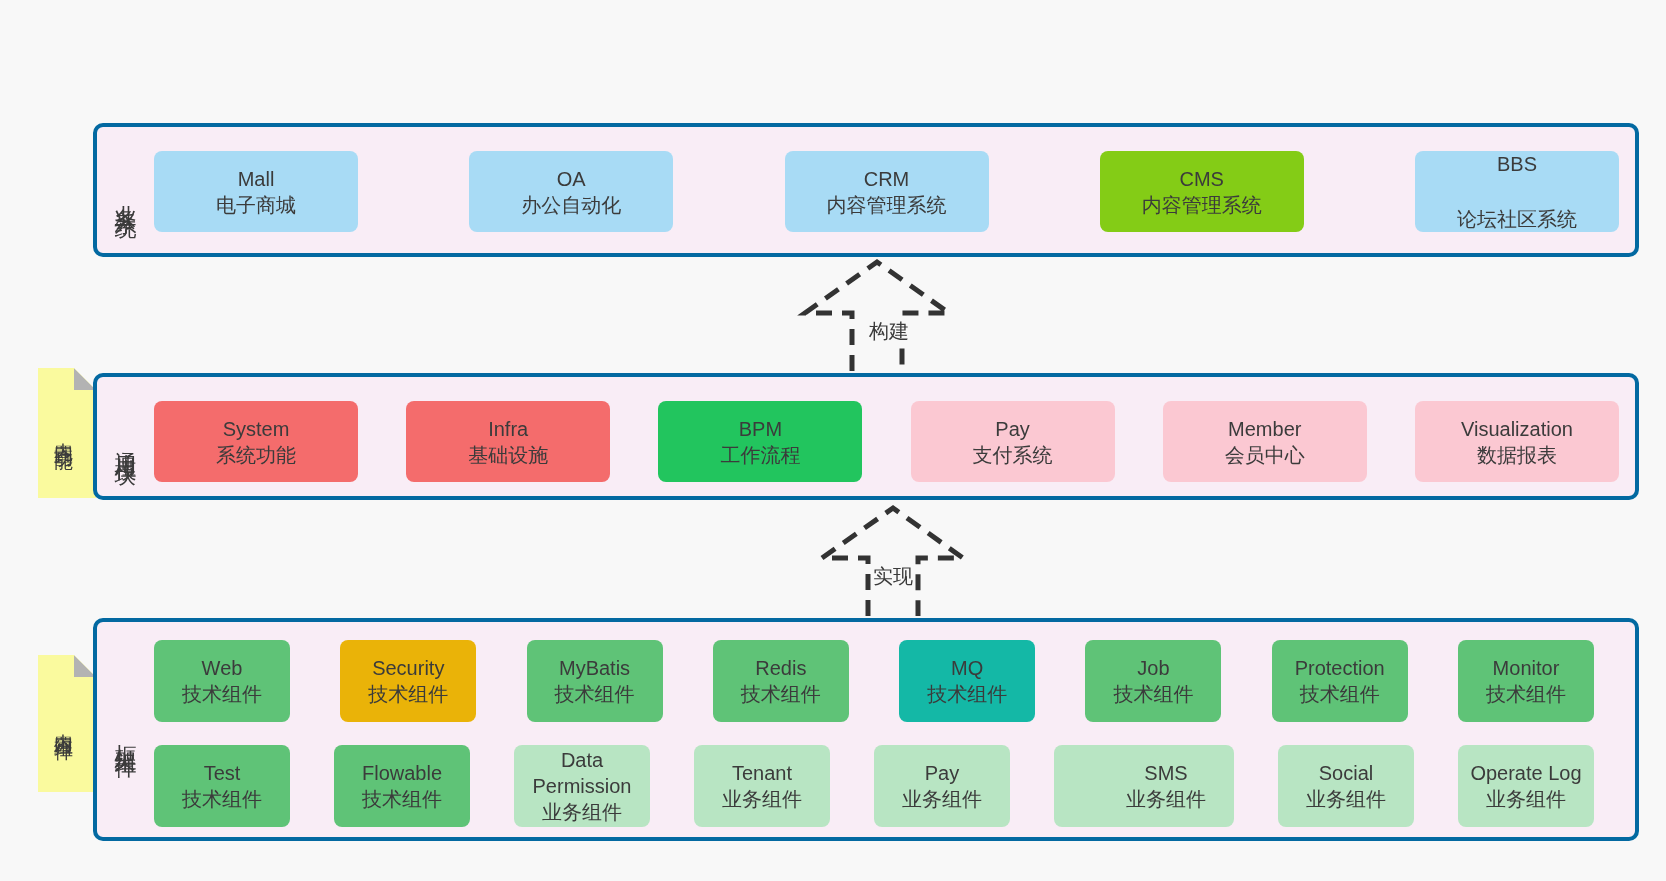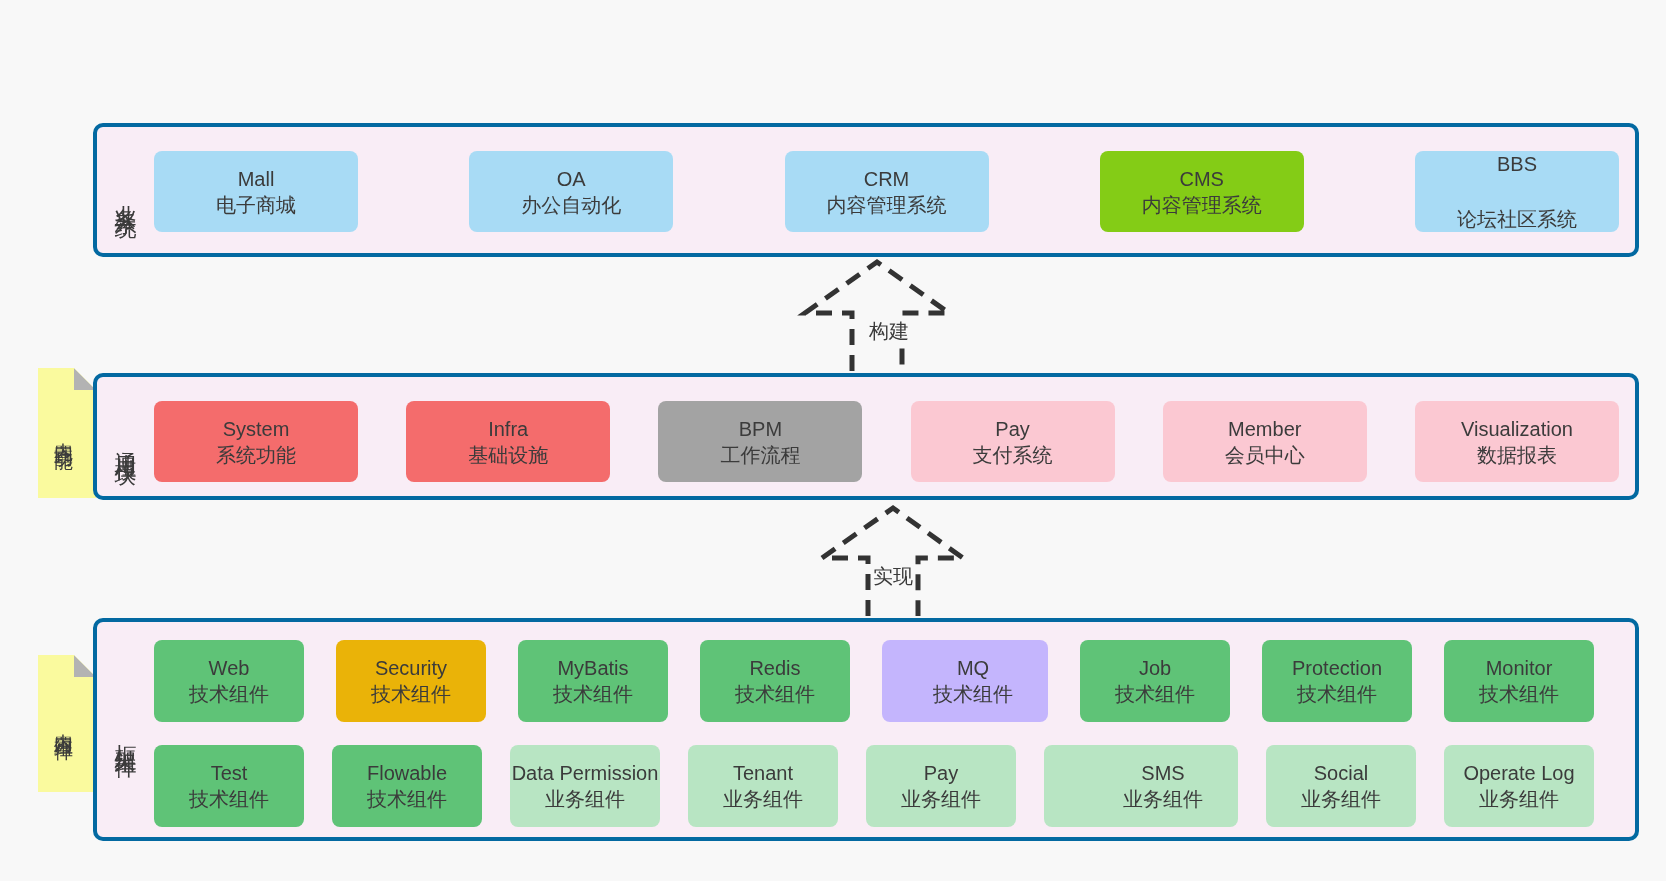--- a/index.html
+++ b/index.html
@@ -29,21 +29,21 @@
   .content{flex:1;display:flex;flex-direction:column;row-gap:23px;}
   .row{display:flex;justify-content:space-between;}
   .row6{padding-right:16px;}
   .row8{padding-right:41px;}
   .box{
     border-radius:8px;display:flex;flex-direction:column;
     align-items:center;justify-content:center;text-align:center;
     font-size:20px;line-height:26px;color:#3b3b3b;
   }
   .w6{width:204px;height:81px;}
-  .w8{width:150px;height:82px;}
+  .w8{width:136px;height:82px;}
   .note{
     position:absolute;left:38px;width:58px;background:#fafa9e;z-index:1;
     clip-path:polygon(0 0, calc(100% - 22px) 0, 100% 22px, 100% 100%, 0 100%);
     display:flex;align-items:center;justify-content:center;
   }
   .note1{top:368px;height:130px;}
   .note2{top:655px;height:137px;}
   .note .fold{
     position:absolute;top:0;right:0;width:22px;height:22px;background:#b3b3b3;
     clip-path:polygon(0 0, 100% 100%, 0 100%);
@@ -120,21 +120,21 @@
   <div class="content">
     <div class="row row6">
       <div class="box w6" style="background: rgb(244, 108, 108);">
         <span>System</span>
         <span>系统功能</span>
       </div>
       <div class="box w6" style="background: rgb(244, 108, 108);">
         <span>Infra</span>
         <span>基础设施</span>
       </div>
-      <div class="box w6" style="background: #a3a3a3;">
+      <div class="box w6" style="background: #22c55e;">
         <span>BPM</span>
         <span>工作流程</span>
       </div>
       <div class="box w6" style="background: rgb(251, 200, 210);">
         <span>Pay</span>
         <span>支付系统</span>
       </div>
       <div class="box w6" style="background: rgb(251, 200, 210);">
         <span>Member</span>
         <span>会员中心</span>
@@ -162,21 +162,21 @@
         <span>技术组件</span>
       </div>
       <div class="box w8" style="background: rgb(95, 195, 119);">
         <span>MyBatis</span>
         <span>技术组件</span>
       </div>
       <div class="box w8" style="background: rgb(95, 195, 119);">
         <span>Redis</span>
         <span>技术组件</span>
       </div>
-      <div class="box w8" style="background: #c4b5fd; padding-left: 16px;">
+      <div class="box w8" style="background: #14b8a6;">
         <span>MQ</span>
         <span>技术组件</span>
       </div>
       <div class="box w8" style="background: rgb(95, 195, 119);">
         <span>Job</span>
         <span>技术组件</span>
       </div>
       <div class="box w8" style="background: rgb(95, 195, 119);">
         <span>Protection</span>
         <span>技术组件</span>

